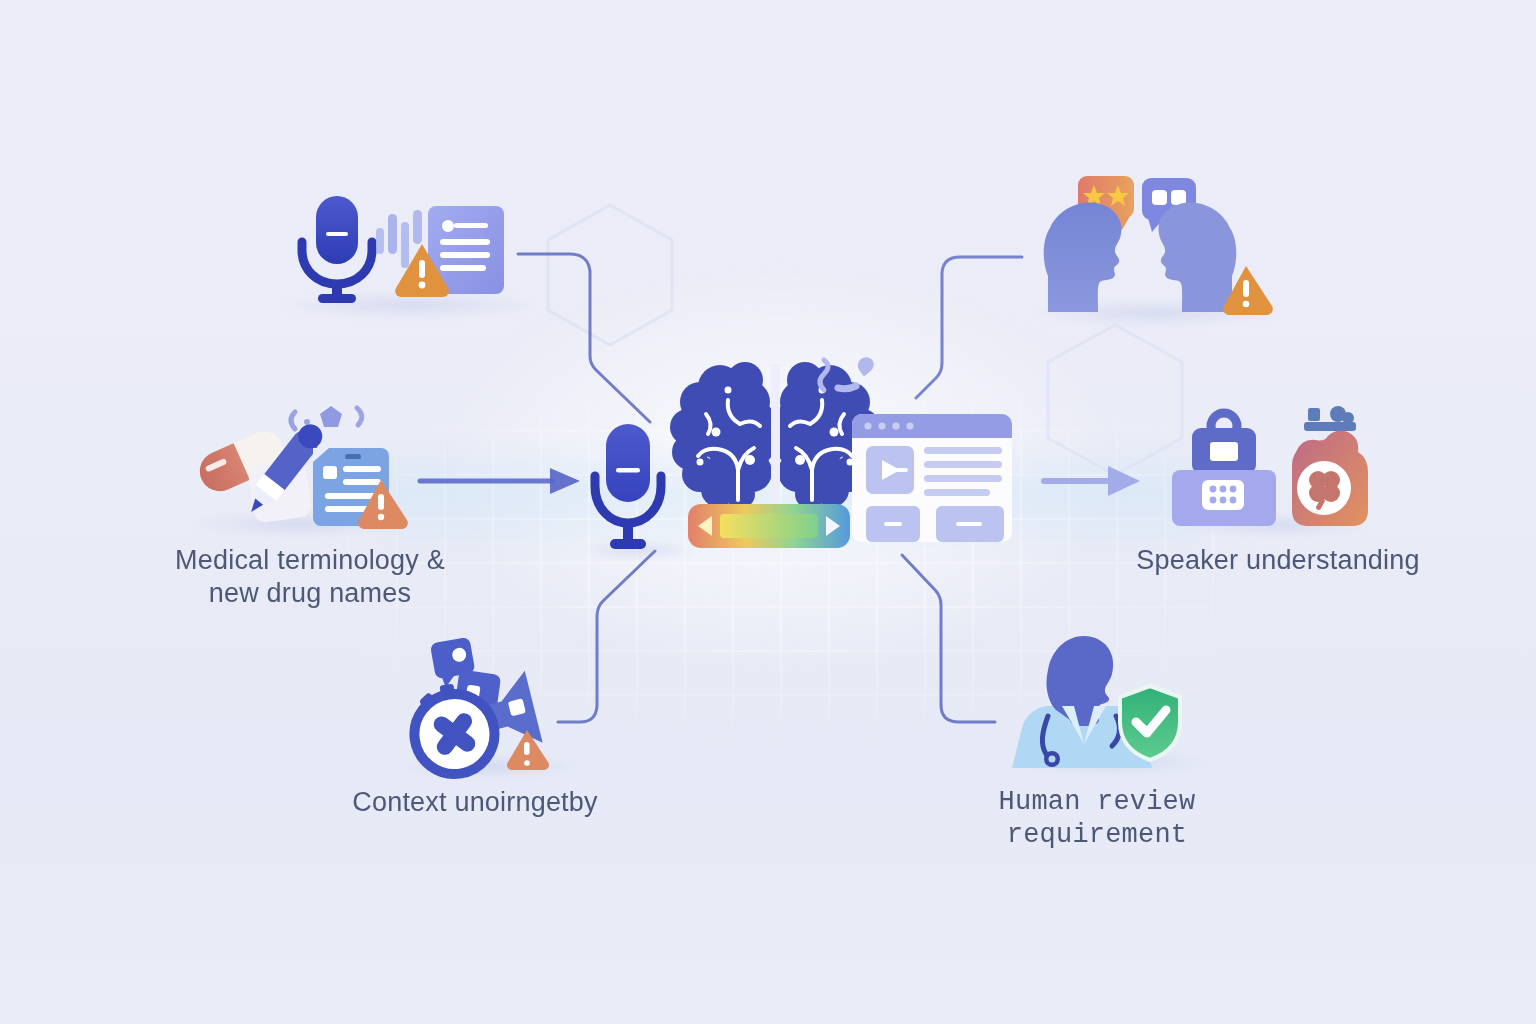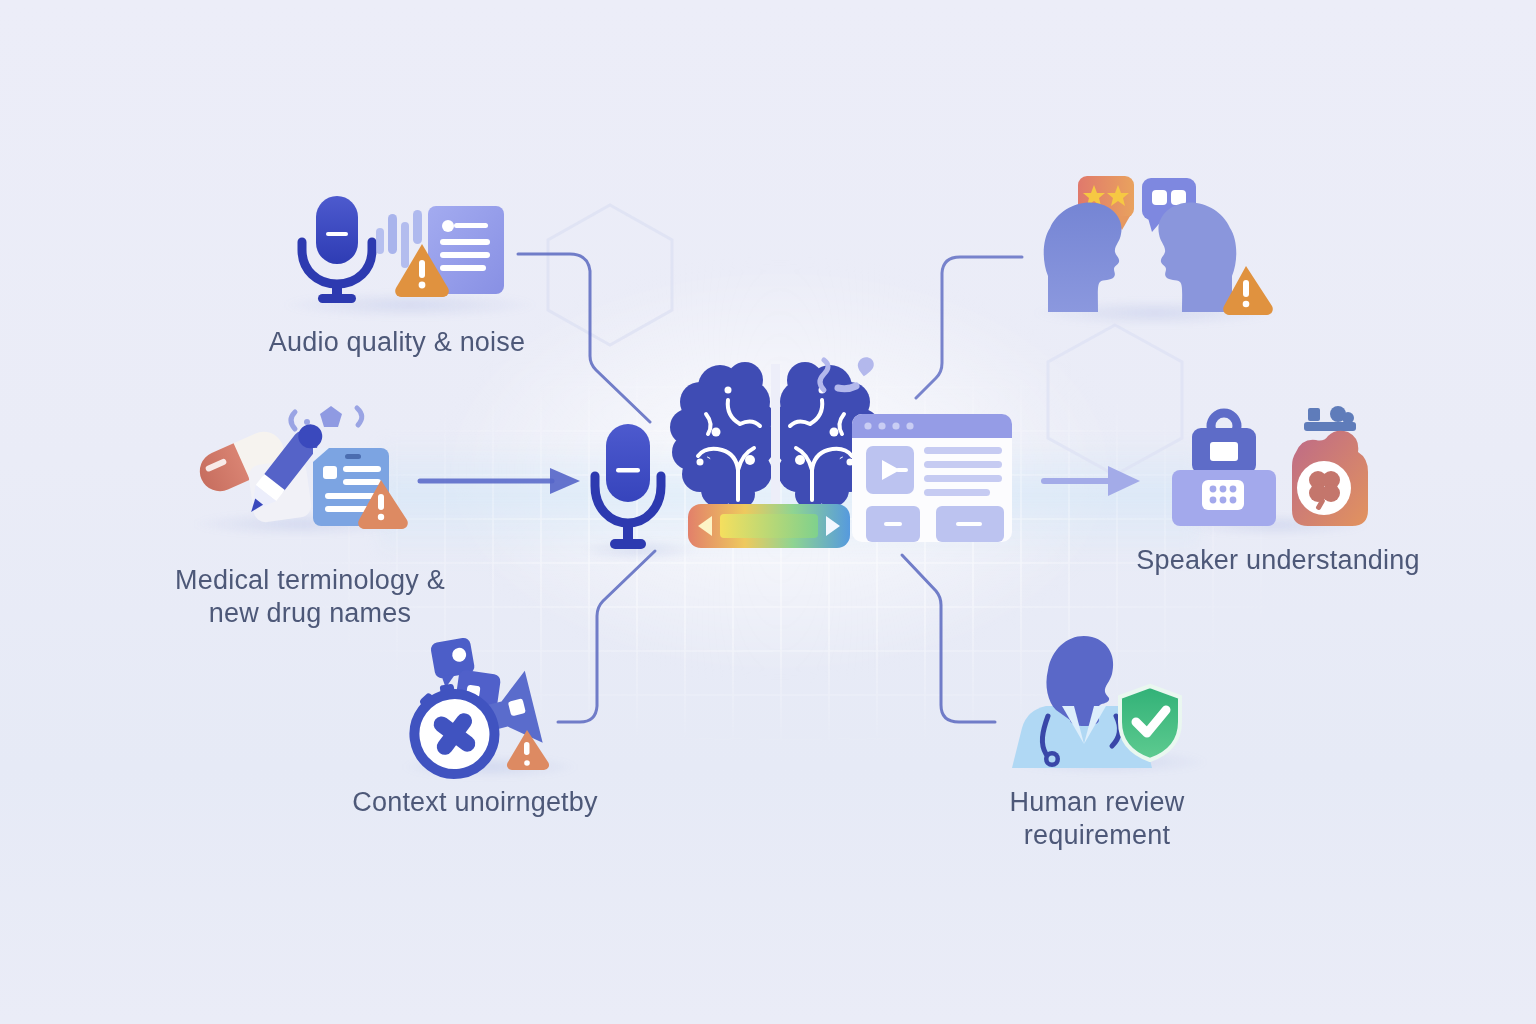--- a/index.html
+++ b/index.html
@@ -108,21 +108,20 @@
       <rect x="144" y="60" width="50" height="6" rx="3" fill="#ffffff"></rect>
       <rect x="144" y="73" width="46" height="6" rx="3" fill="#ffffff"></rect>
     </g>
 
     <g>
       <path d="M126,52 L152,96 a6,6 0 0 1 -5,9 H105 a6,6 0 0 1 -5,-9 Z" fill="#e0923f"></path>
       <rect x="123" y="68" width="6" height="18" rx="3" fill="#ffffff"></rect>
       <circle cx="126" cy="93" r="3.4" fill="#ffffff"></circle>
     </g>
   </svg>
-  <div class="label" style="left:227px;top:326px;width:340px;">Audio quality &amp; noise</div>
 
   <div class="shadow-ellipse" style="left:190px;top:512px;width:220px;height:24px;"></div>
   <svg class="abs" style="left:185px;top:400px" width="230" height="130">
     <defs>
       <linearGradient id="pillG" x1="0" y1="0" x2="1" y2="0">
         <stop offset="0" stop-color="#c76e5f"></stop>
           <stop offset="1" stop-color="#d98372"></stop>
       </linearGradient>
     </defs>
 
@@ -160,21 +159,21 @@
       <rect x="140" y="93" width="56" height="6" rx="3" fill="#ffffff"></rect>
       <rect x="140" y="106" width="50" height="6" rx="3" fill="#ffffff"></rect>
     </g>
 
     <g>
       <path d="M196,80 L222,120 a6,6 0 0 1 -5,9 H179 a6,6 0 0 1 -5,-9 Z" fill="#dd8a62"></path>
       <rect x="193" y="94" width="6" height="16" rx="3" fill="#ffffff"></rect>
       <circle cx="196" cy="117" r="3.2" fill="#ffffff"></circle>
     </g>
   </svg>
-  <div class="label" style="left:168px;top:544px;width:284px;margin-top:20px;">Medical terminology &amp; new drug names</div>
+  <div class="label" style="left:168px;top:544px;width:284px;">Medical terminology &amp; new drug names</div>
 
   <div class="shadow-ellipse" style="left:400px;top:756px;width:180px;height:22px;"></div>
   <svg class="abs" style="left:405px;top:632px" width="160" height="140">
 
     <g>
       <g transform="rotate(-10 48 28)">
         <rect x="28" y="8" width="40" height="36" rx="7" fill="#4c5ec8"></rect>
         <circle cx="55" cy="24" r="7" fill="#ffffff"></circle>
         <polygon points="34,42 48,42 36,54" fill="#4c5ec8"></polygon>
       </g>
@@ -447,15 +446,15 @@
         <circle cx="52" cy="131" r="3.5" fill="#b0d8f4"></circle>
         <path d="M116,88 C122,100 120,110 112,118" fill="none" stroke="#3947a8" stroke-width="5" stroke-linecap="round"></path>
       </g>
     </g>
 
     <g>
       <path d="M150,58 L180,69 V94 C180,115 167,126 150,132 C133,126 120,115 120,94 V69 Z" fill="url(#shieldG)" stroke="#eaf7f0" stroke-width="4"></path>
       <path d="M136,94 L147,105 L166,82" fill="none" stroke="#ffffff" stroke-width="9" stroke-linecap="round" stroke-linejoin="round"></path>
     </g>
   </svg>
-  <div class="label" style="left:987px;top:786px;width:220px;">Human review requirement</div>
+  <div class="label" style="left:987px;top:786px;width:220px;font-family:Liberation Mono, monospace;">Human review requirement</div>
 
 </div>
 
 </body></html>

